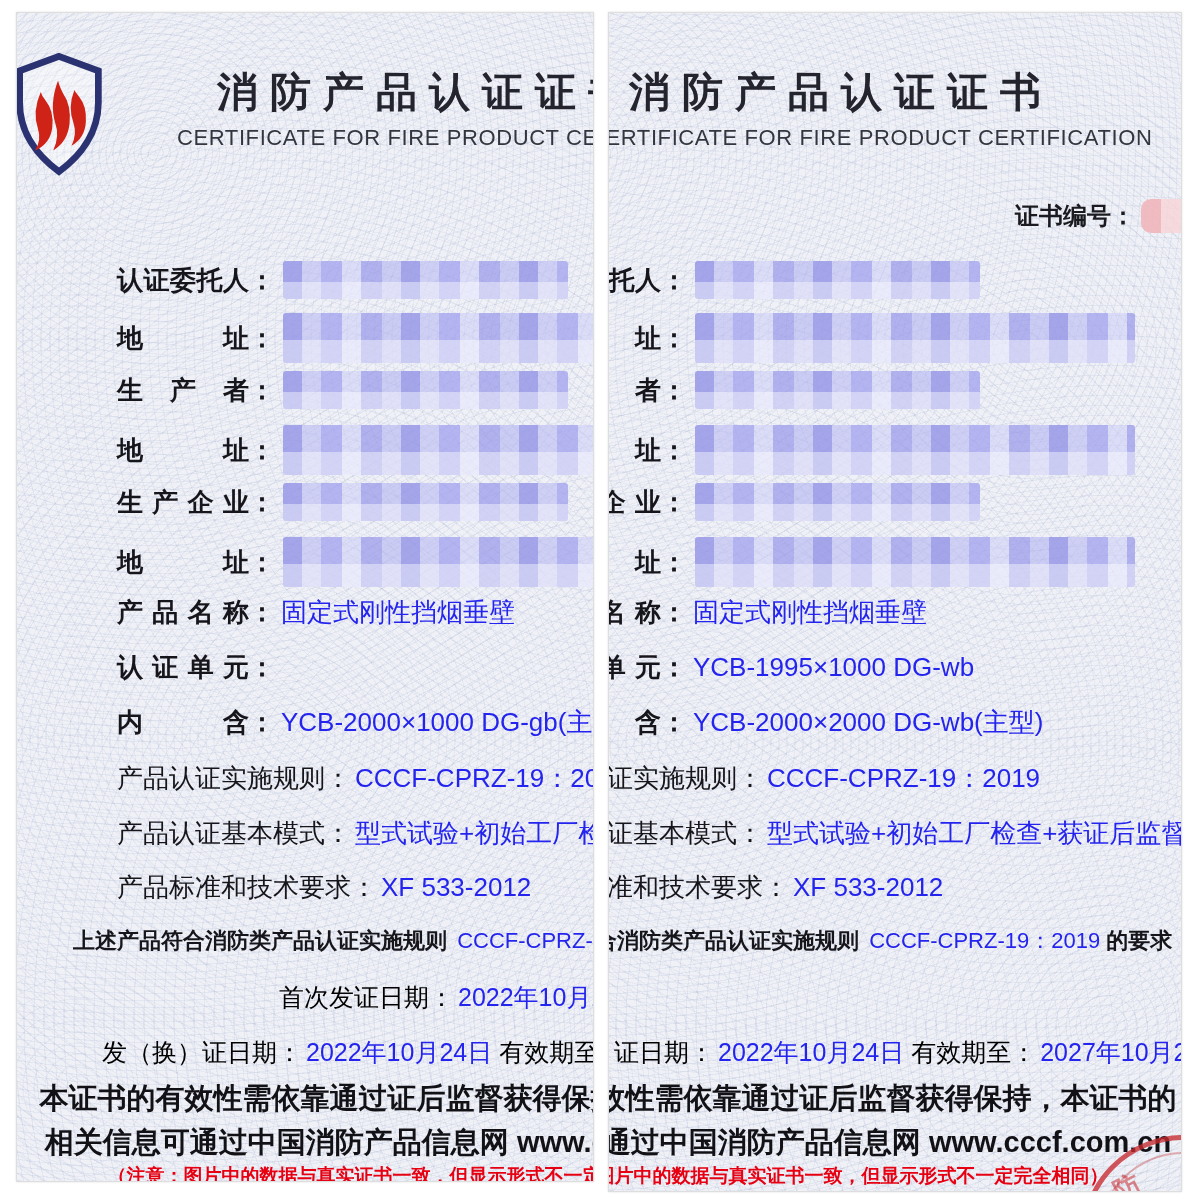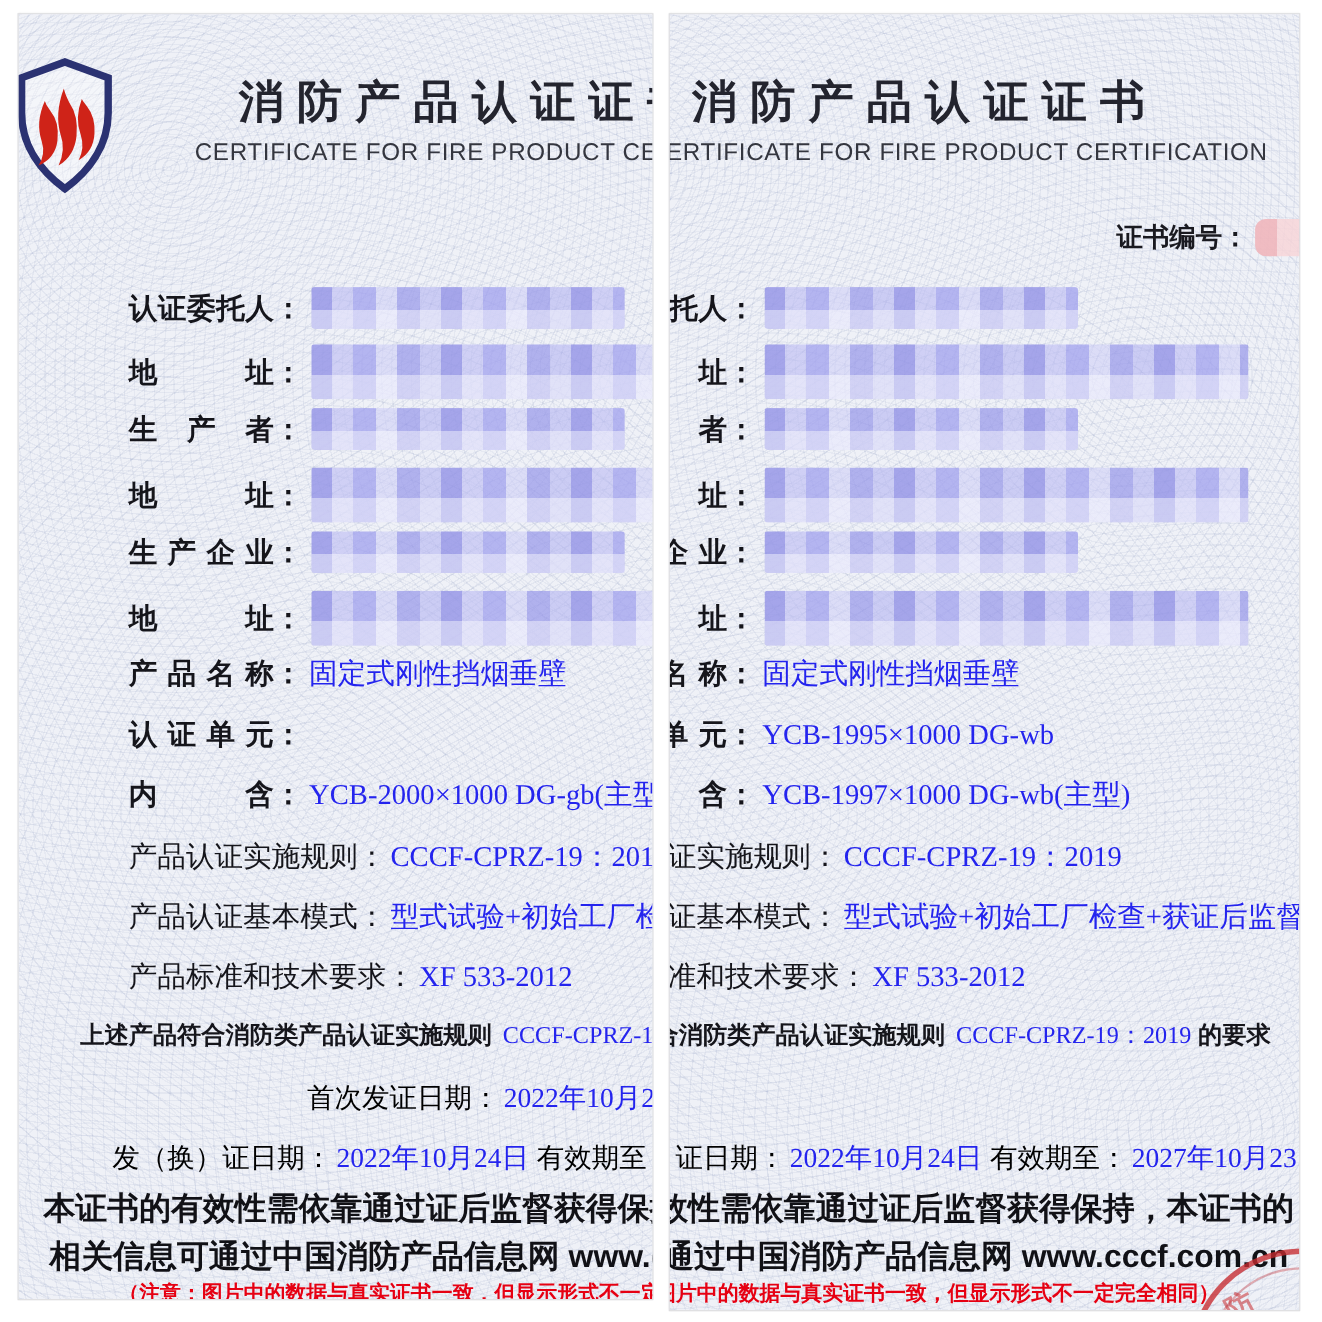--- a/index.html
+++ b/index.html
@@ -32,21 +32,21 @@
   .certno-row{position:absolute;left:586px;top:186px;display:flex;align-items:center;white-space:nowrap;}
   .certno-row .lab{font-size:24px;font-weight:700;color:#1a1a20;}
 
   
   .row{position:absolute;left:100px;display:flex;align-items:center;white-space:nowrap;
        font-size:26px;color:#15151b;}
   .jlabel{display:inline-block;width:132px;text-align:justify;text-align-last:justify;
           font-weight:700;}
   .llabel{font-weight:400;}
   .colon{font-weight:700;margin:0 2px 0 0;}
-  .val{color:#2424ee;font-weight:500;margin-left:4px;font-family:Liberation Serif, serif;}
+  .val{color:#2424ee;font-weight:500;margin-left:4px;}
   .blk{font-weight:400;}
 
   
   .redact{display:inline-block;border-radius:3px;margin-left:6px;
     background-image:
       linear-gradient(180deg, rgba(255,255,255,0) 0 55%, rgba(255,255,255,.42) 55% 100%),
       repeating-linear-gradient(90deg,
         rgba(146,146,230,.80) 0 19px,  rgba(186,186,243,.60) 19px 38px,
         rgba(160,160,238,.75) 38px 59px, rgba(203,203,247,.55) 59px 78px,
         rgba(150,150,233,.70) 78px 99px, rgba(178,178,241,.58) 99px 118px);}
@@ -226,21 +226,21 @@
         <span class="val">固定式刚性挡烟垂壁</span>
       </div>
       <div class="row" style="top:637px">
         <span class="jlabel">认证单元</span>
           <span class="colon">：</span>
         <span class="val">YCB-1995×1000 DG-wb</span>
       </div>
       <div class="row" style="top:692px">
         <span class="jlabel">内含</span>
           <span class="colon">：</span>
-        <span class="val">YCB-1997×1000 DG-wb(主型)</span>
+        <span class="val">YCB-2000×2000 DG-wb(主型)</span>
       </div>
       <div class="row" style="top:748px">
         <span class="llabel">产品认证实施规则：</span>
         <span class="val">CCCF-CPRZ-19：2019</span>
       </div>
       <div class="row" style="top:803px">
         <span class="llabel">产品认证基本模式：</span>
         <span class="val">型式试验+初始工厂检查+获证后监督</span>
       </div>
       <div class="row" style="top:857px">

